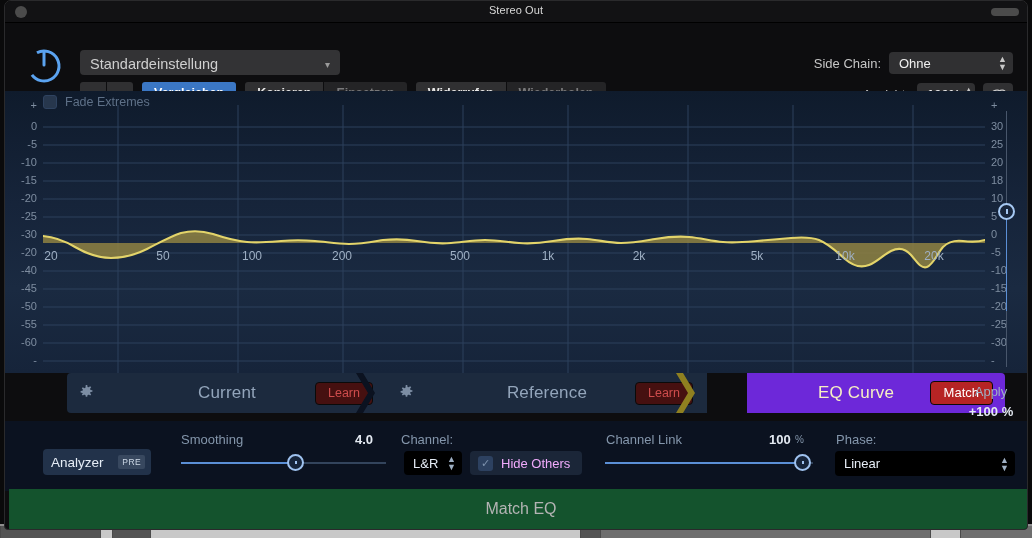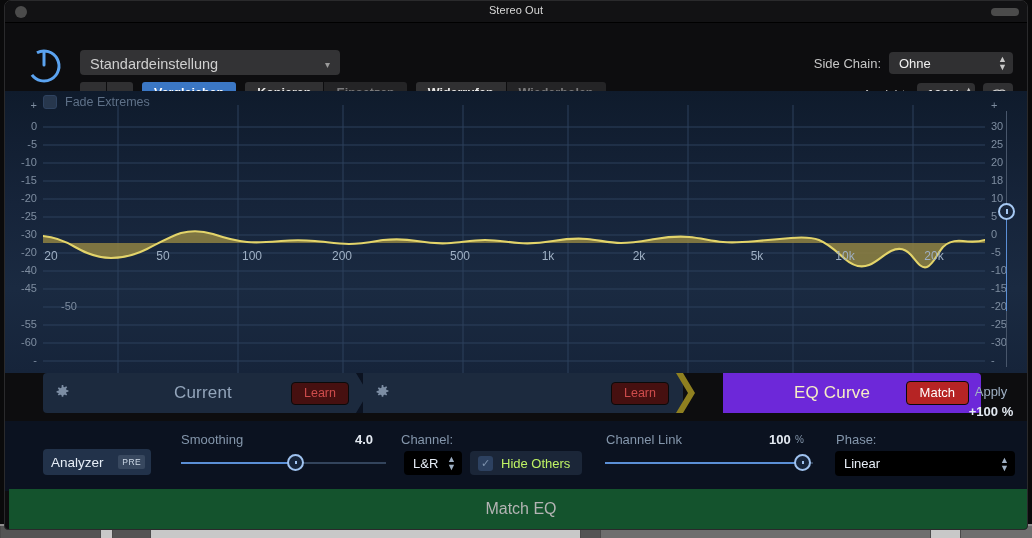--- a/index.html
+++ b/index.html
@@ -154,21 +154,21 @@
     position: absolute; right: 2px; top: 403px; width: 68px; text-align: center;
     color: #e4eaf2; font-size: 13px; font-weight: bold; z-index: 6;
   }
 
   
   .stagebar {
     position: absolute; left: 38px; top: 372px; width: 906px; height: 40px;
   }
   .stage {
     position: absolute; top: 0; height: 40px;
-    display: flex; align-items: center;
+    display: flex; align-items: center; margin-left: 24px;
   }
   .stage .gear { position: absolute; left: 12px; top: 12px; }
   .stage .name {
     position: absolute; left: 0; right: 0; text-align: center;
     font-size: 17px; letter-spacing: .2px;
   }
   .learn-btn {
     position: absolute; right: 14px; top: 9px;
     background: #461010; color: #cf4c4c;
     border: 1px solid #0a0a0a; border-radius: 4px;
@@ -370,21 +370,21 @@
         <div class="tick" style="top:29px;">0</div>
         <div class="tick" style="top:47px;">-5</div>
         <div class="tick" style="top:65px;">-10</div>
         <div class="tick" style="top:83px;">-15</div>
         <div class="tick" style="top:101px;">-20</div>
         <div class="tick" style="top:119px;">-25</div>
         <div class="tick" style="top:137px;">-30</div>
         <div class="tick" style="top:155px;">-20</div>
         <div class="tick" style="top:173px;">-40</div>
         <div class="tick" style="top:191px;">-45</div>
-        <div class="tick" style="top:209px;margin-left:40px;">-50</div>
+        <div class="tick" style="top:209px;">-50</div>
         <div class="tick" style="top:227px;">-55</div>
         <div class="tick" style="top:245px;">-60</div>
         <div class="tick" style="top:263px;">-</div>
       </div>
 
       <div class="axis-right">
         <div class="tick" style="top:8px;">+</div>
         <div class="tick" style="top:29px;">30</div>
         <div class="tick" style="top:47px;">25</div>
         <div class="tick" style="top:65px;">20</div>
@@ -440,20 +440,21 @@
         <path d="M0,0 L12,20 L0,40 L7,40 L19,20 L7,0 Z" fill="#0b1220"></path>
       </svg>
 
       <div class="stage" style="left:320px;width:320px;background:#1c2a3e;">
         <span class="gear">
           <svg viewBox="0 0 16 16" width="15" height="15" fill="#7c8da3">
             <path d="M8 5.2a2.8 2.8 0 1 0 0 5.6 2.8 2.8 0 0 0 0-5.6zm0 4.1a1.3 1.3 0 1 1 0-2.6 1.3 1.3 0 0 1 0 2.6z"></path>
             <path d="M7.2 0h1.6l.3 2 1.2.5 1.6-1.2 1.1 1.1-1.2 1.6.5 1.2 2 .3v1.6l-2 .3-.5 1.2 1.2 1.6-1.1 1.1-1.6-1.2-1.2.5-.3 2H7.2l-.3-2-1.2-.5-1.6 1.2-1.1-1.1 1.2-1.6L3.7 8.4l-2-.3V6.5l2-.3.5-1.2-1.2-1.6 1.1-1.1 1.6 1.2 1.2-.5z"></path>
           </svg>
         </span>
+        <span class="name" style="color:#93a5bb;">Reference</span>
         <div class="learn-btn">Learn</div>
       </div>
       <svg style="position:absolute;left:633px;top:0;" width="22" height="40">
         <path d="M0,0 L12,20 L0,40 L7,40 L19,20 L7,0 Z" fill="#8f8020"></path>
       </svg>
 
       <div class="stage" style="left:680px;width:258px;background:#6d28d9;border-radius:0 4px 4px 0;">
         <span class="name" style="color:#f6efc4;left:-40px;">EQ Curve</span>
         <div class="match-btn">Match</div>
       </div>
@@ -474,21 +475,21 @@
       </div>
 
       <div class="ctl-label" style="left:396px;top:11px;">Channel:</div>
       <div class="popup-dark" style="left:399px;top:30px;width:58px;height:24px;">
         <span>L&amp;R</span>
         <span class="stepper" style="margin-left:4px;color:#9fb0c4;">▲<br>▼</span>
       </div>
 
       <div class="hide-others" style="left:465px;top:30px;height:24px;">
         <span style="width:15px;height:15px;border-radius:3px;background:#2d4160;display:flex;align-items:center;justify-content:center;color:#7e93ae;font-size:11px;">✓</span>
-        <span style="color:#bef264;font-size:13px;">Hide Others</span>
+        <span style="color:#f0abfc;font-size:13px;">Hide Others</span>
       </div>
 
       <div class="ctl-label" style="left:601px;top:11px;">Channel Link</div>
       <div class="ctl-value" style="left:764px;top:11px;">100</div>
       <div style="position:absolute;left:790px;top:13px;color:#8496ab;font-size:10px;">%</div>
       <div class="slider" style="left:600px;top:41px;width:208px;">
         <div class="fill" style="width:197px;"></div>
         <div class="knob" style="left:189px;"></div>
       </div>
 

